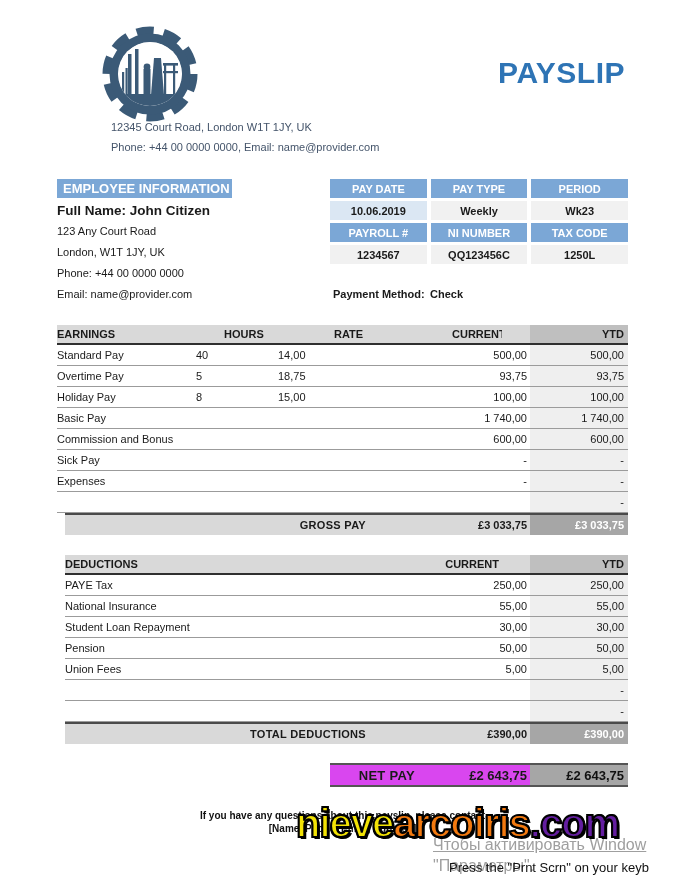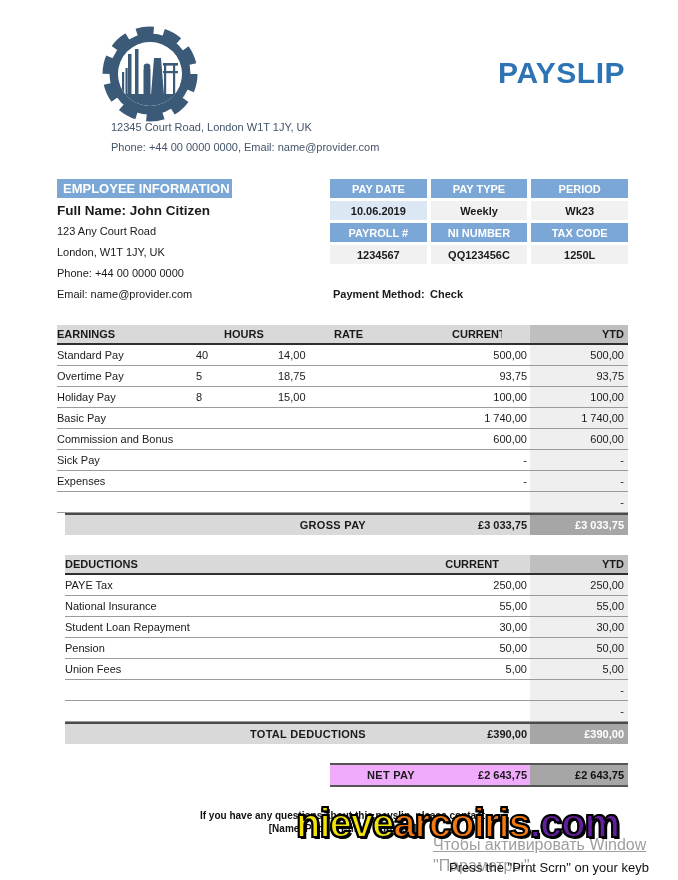--- a/index.html
+++ b/index.html
@@ -44,21 +44,21 @@
        padding-right:4px;box-sizing:border-box;}
   .ytd-h{height:100%;background:#bfbfbf;display:flex;align-items:center;justify-content:flex-end;
          padding-right:4px;box-sizing:border-box;}
   .total-bar{height:20px;background:#d9d9d9;font-weight:bold;border-top:2px solid #4a4a4a;align-items:center;}
   .total-label{text-align:right;padding-right:4px;letter-spacing:.3px;}
   .total-ytd{height:100%;background:#a6a6a6;color:#fff;display:flex;align-items:center;
              justify-content:flex-end;padding-right:4px;box-sizing:border-box;}
 
   
   #netpay{left:330px;top:763px;width:298px;height:20px;display:grid;grid-template-columns:1fr 97px 98px;
-          background:#f0abfc;font-weight:bold;font-size:11px;align-items:center;
+          background:#d946ef;font-weight:bold;font-size:13px;align-items:center;
           border-top:2px solid #555;border-bottom:2px solid #555;}
   #netpay .np-label{text-align:right;padding-right:18px;letter-spacing:.3px;}
   #netpay .np-ytd{height:100%;background:#a6a6a6;color:#111;display:flex;align-items:center;
                   justify-content:flex-end;padding-right:4px;box-sizing:border-box;}
 
   
   .footer-line{left:57px;width:571px;text-align:center;font-size:10px;font-weight:bold;color:#111;}
   #footer1{top:810px;} #footer2{top:823px;}
 
   

